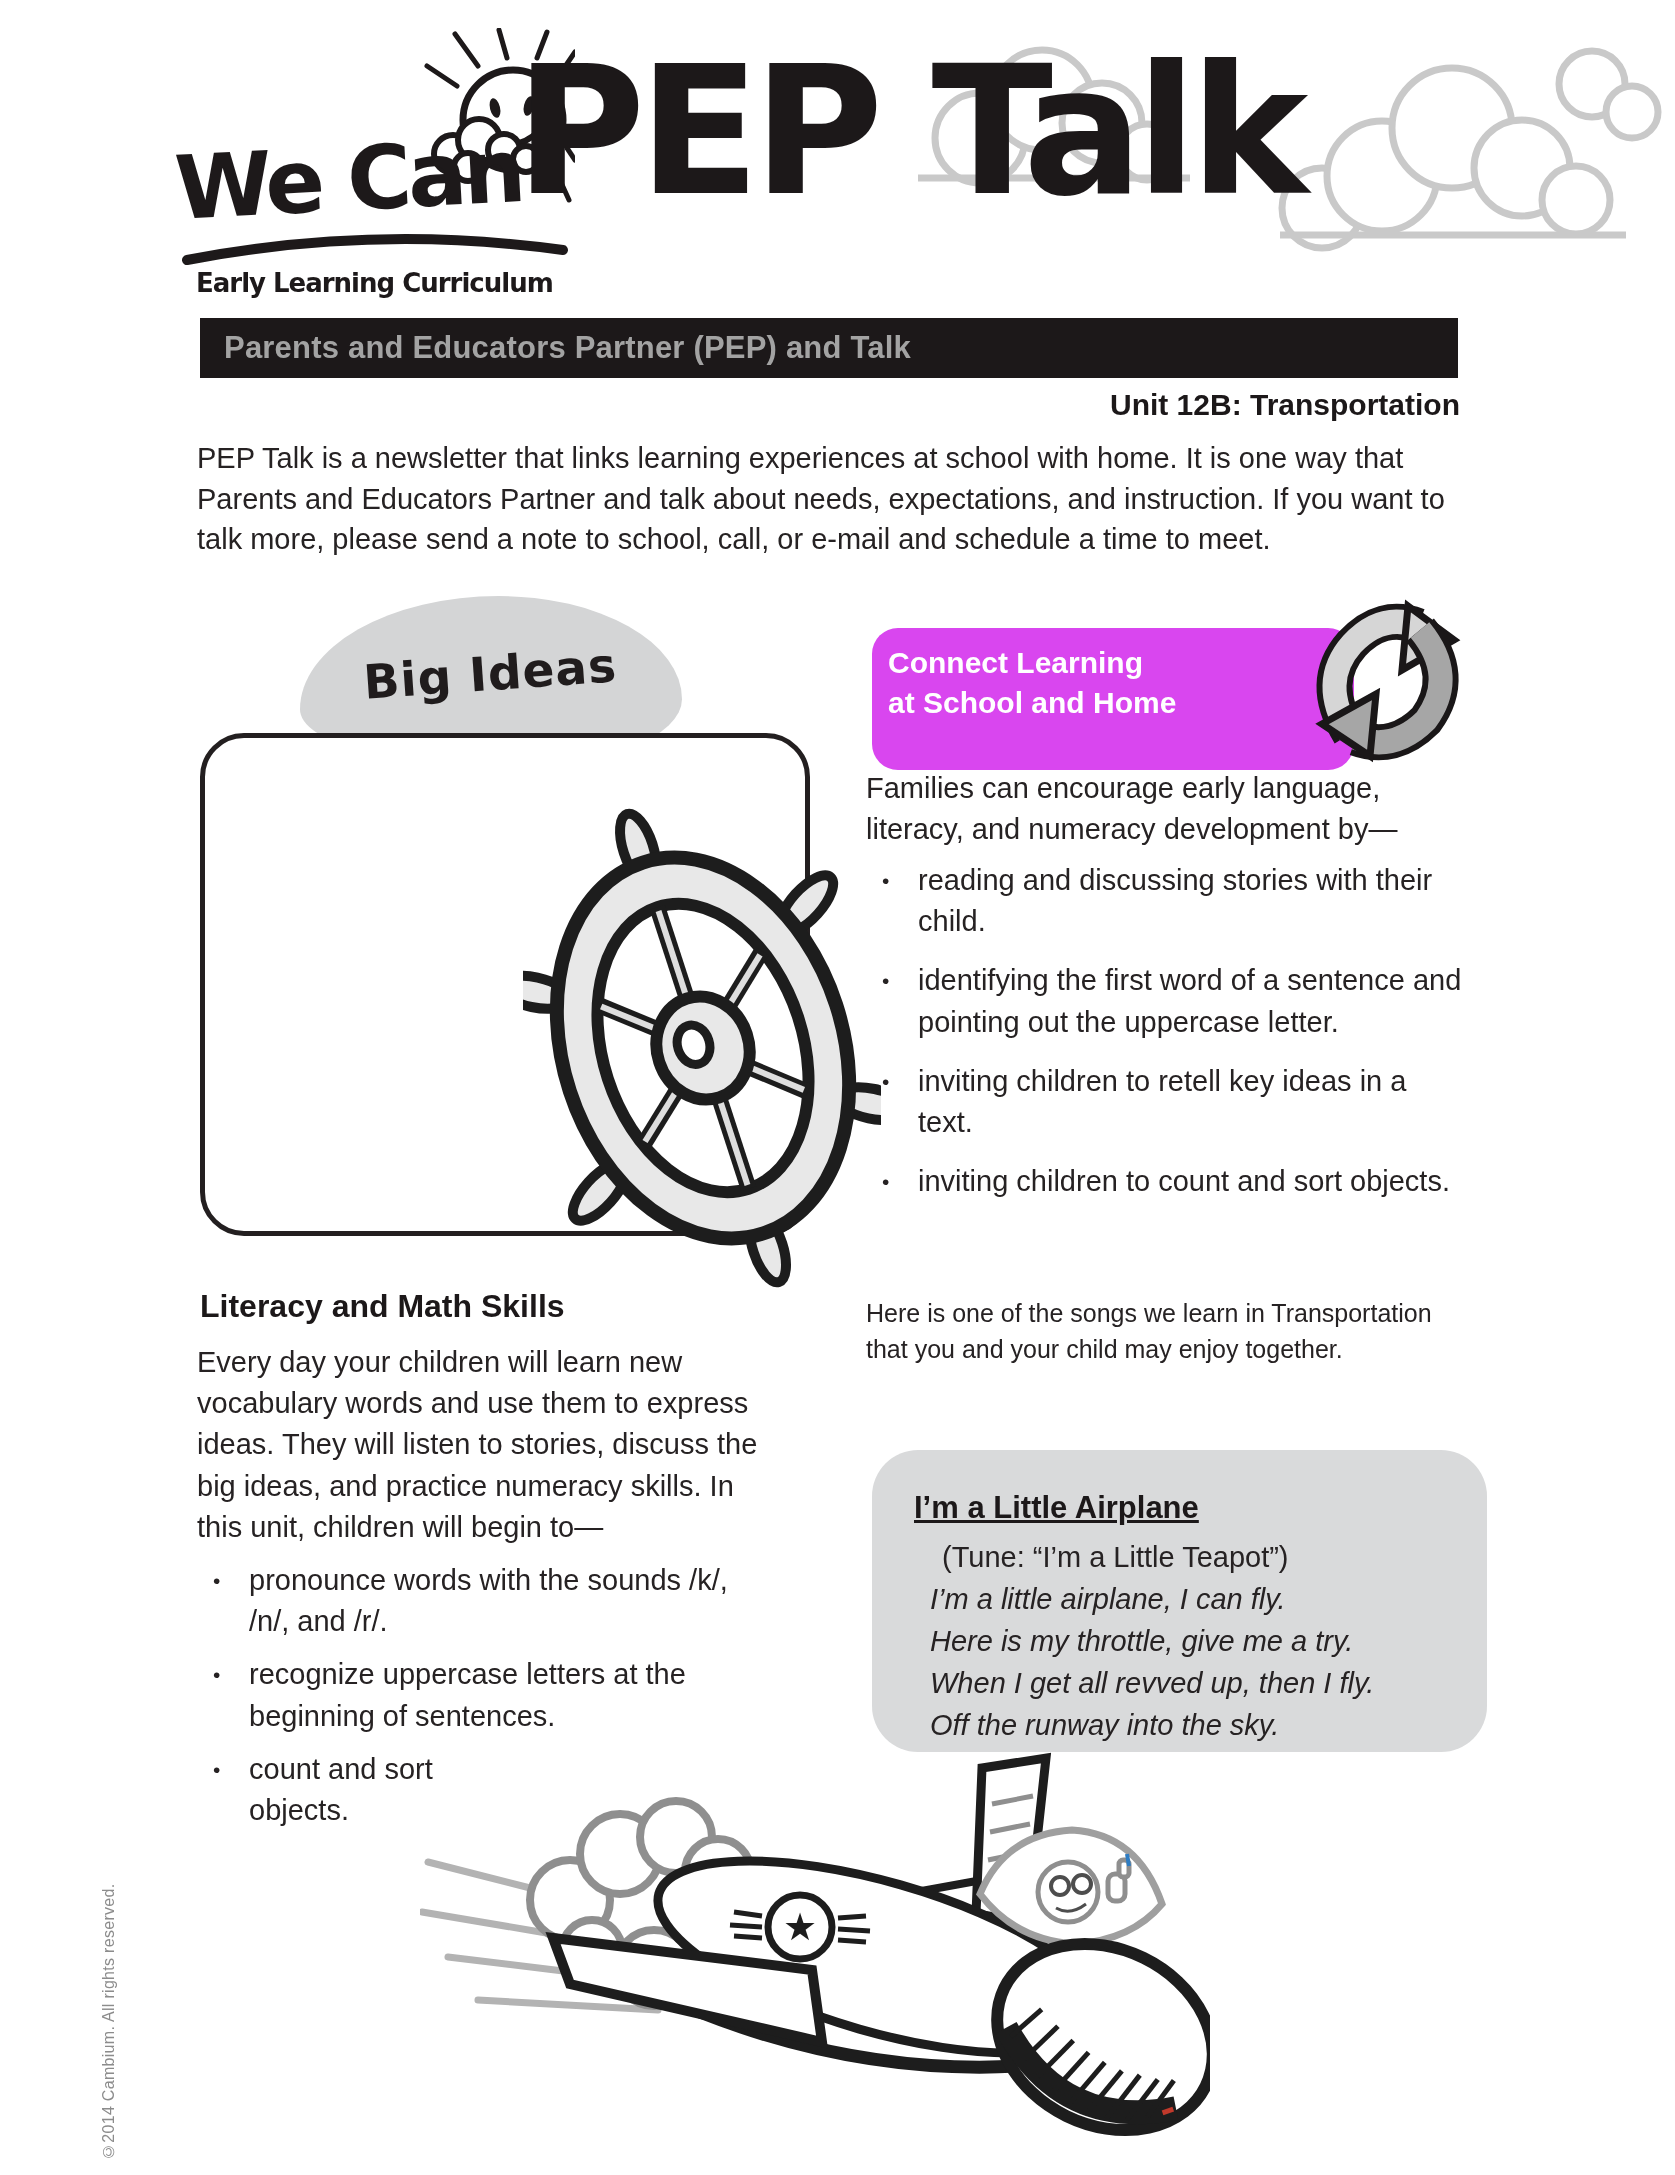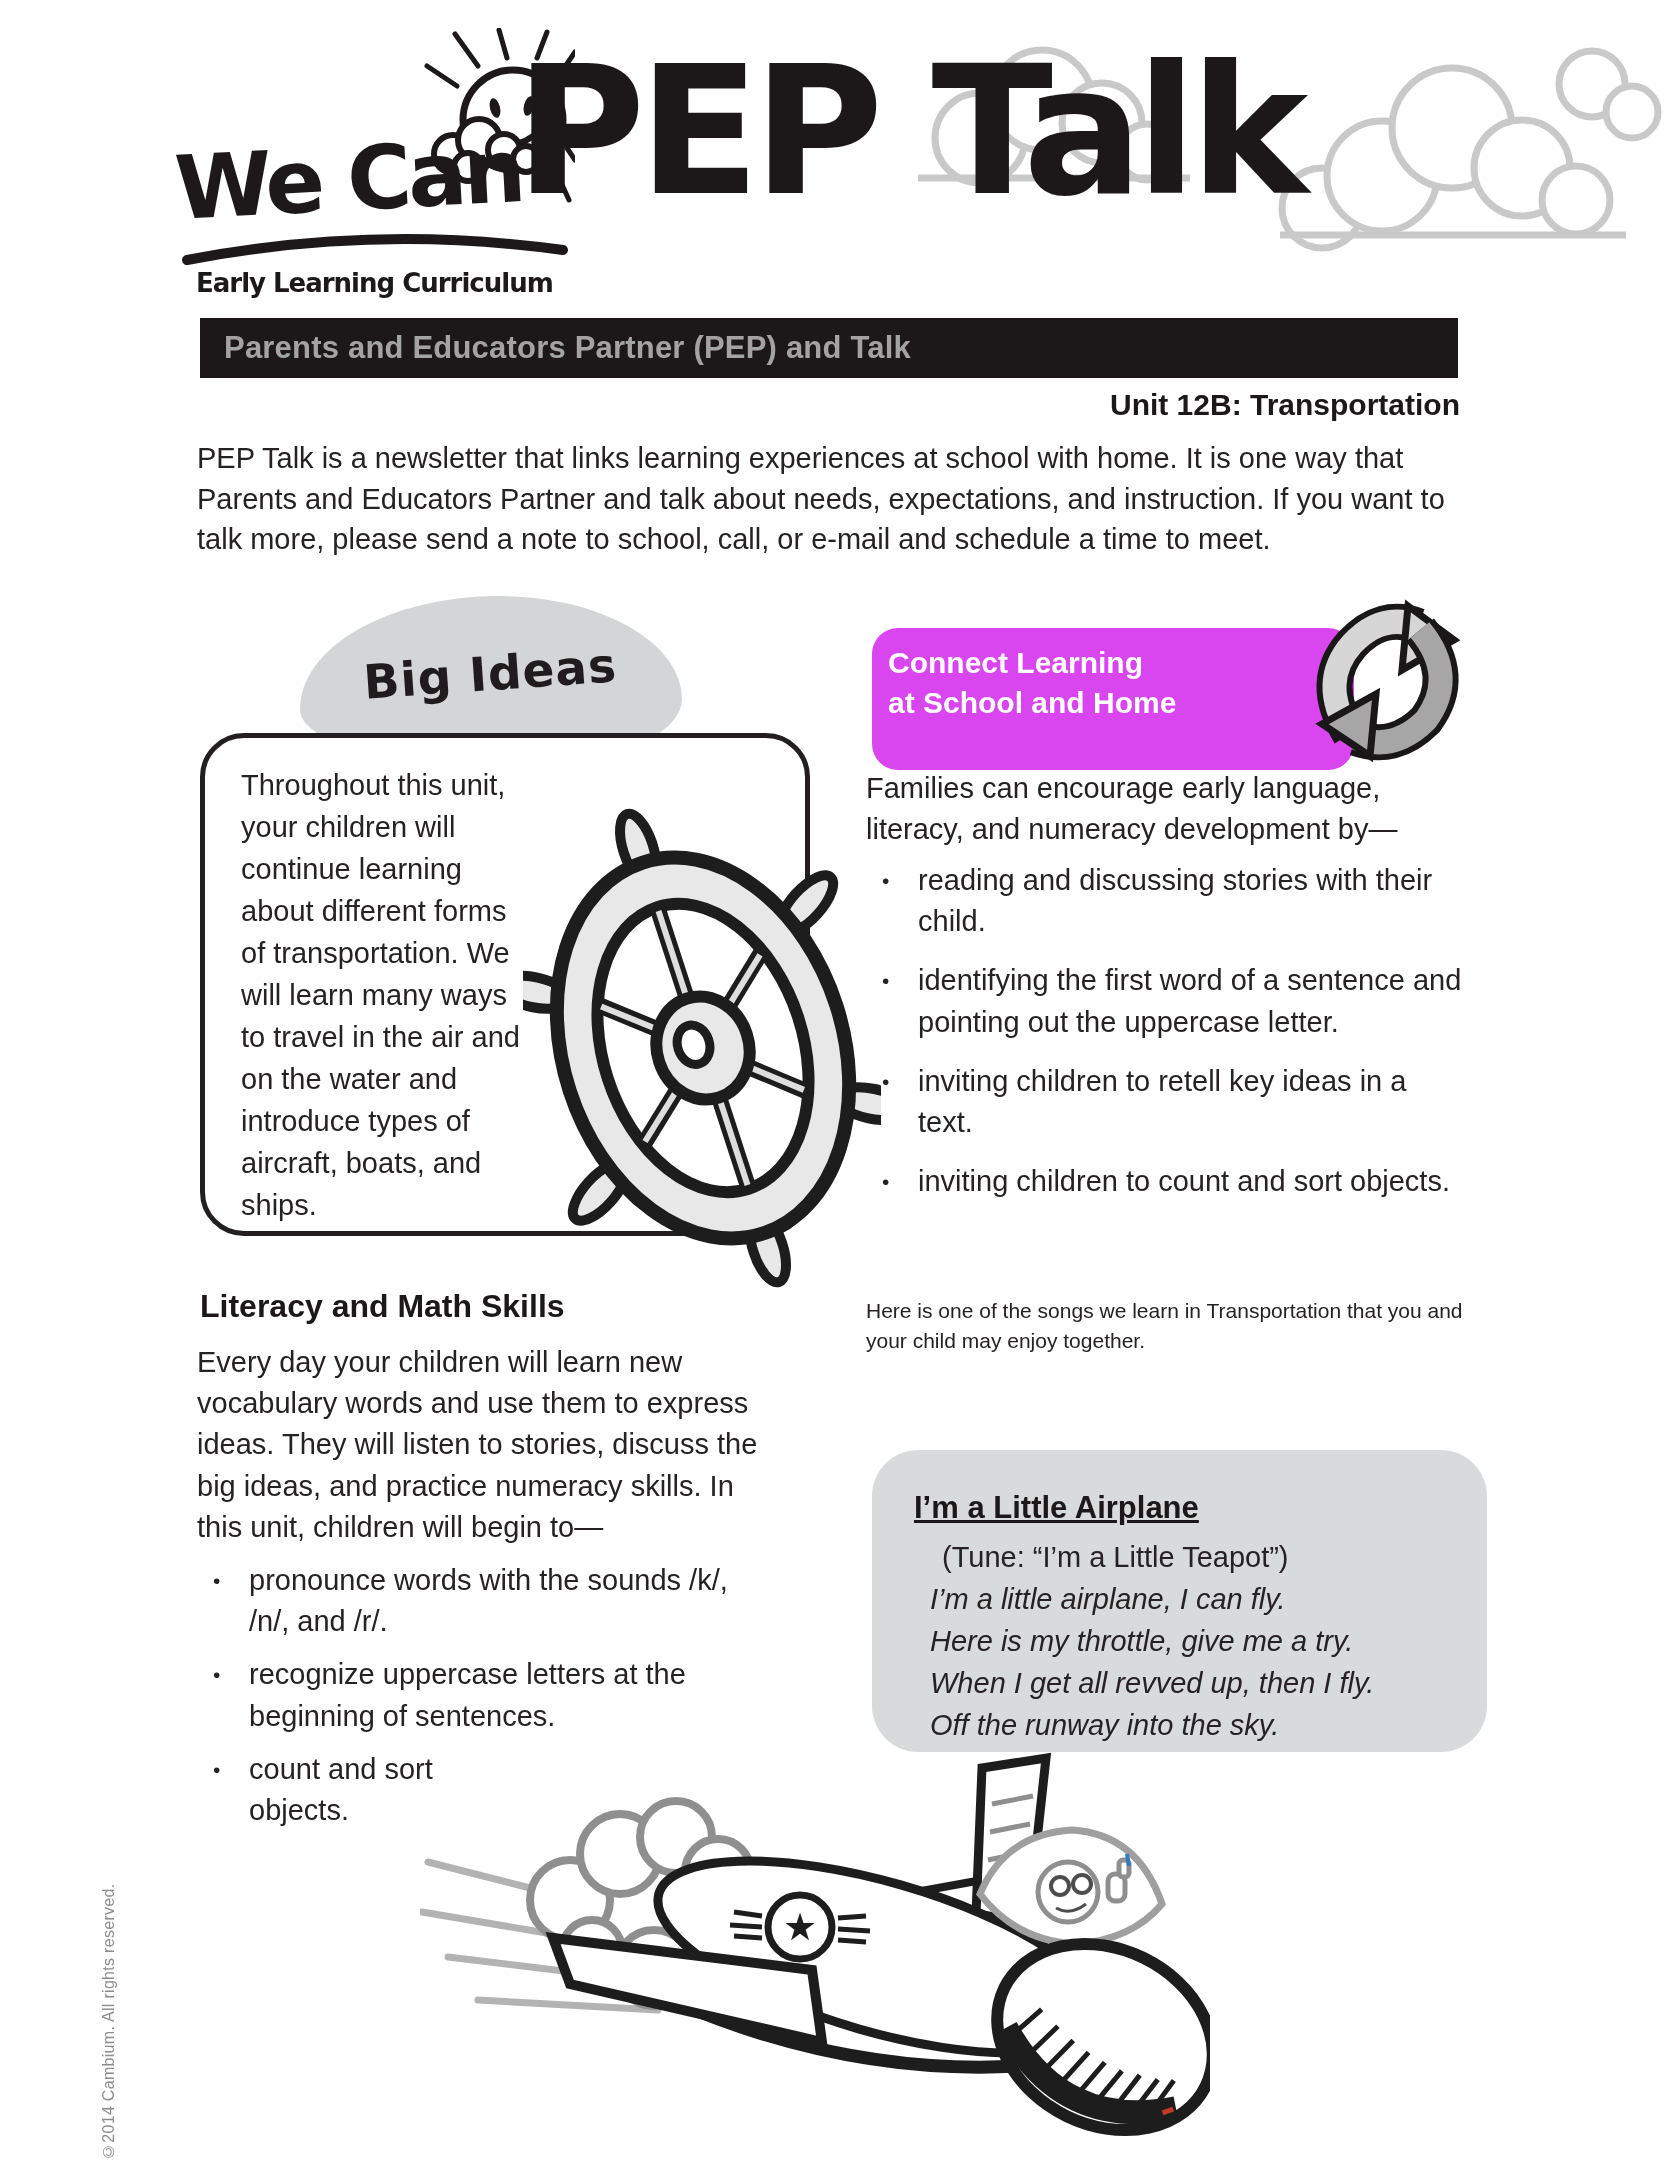--- a/index.html
+++ b/index.html
@@ -77,21 +77,21 @@
     left:872px; top:628px; width:482px; height:142px; background:#d946ef;
     border-radius:26px; z-index:1; box-sizing:border-box; padding:15px 0 0 16px;
   }
   .connect-banner div { color:#ffffff; font-weight:bold; font-size:30px; line-height:1.33; }
   .cycle-illo { left:1290px; top:596px; z-index:2; }
 
   .families-par { left:866px; top:768px; width:560px; font-size:29px; line-height:1.42; }
   .right-bullets { left:866px; top:860px; width:600px; }
   .right-bullets .btxt { width:545px; }
 
-  .song-lead { left:866px; top:1296px; width:612px; font-size:21px; line-height:1.42; }
+  .song-lead { left:866px; top:1296px; width:612px; font-size:25px; line-height:1.42; }
   .song-box {
     left:872px; top:1450px; width:615px; height:302px; background:#d9dadb;
     border-radius:46px; z-index:1; box-sizing:border-box; padding:40px 30px 0 42px;
   }
   .song-title { font-size:31px; font-weight:bold; color:#1c1819;text-decoration:underline; }
   .song-tune  { font-size:29px; margin:10px 0 0 28px; line-height:1.45; }
   .song-line  { font-size:29px; font-style:italic; margin-left:16px; line-height:1.45; }
 
   .plane-illo { left:420px; top:1742px; z-index:2; }
   .clouds-illo { left:860px; top:28px; z-index:0; }
@@ -153,21 +153,20 @@
   <div class="abs unit-line">Unit 12B: Transportation</div>
 
   <div class="abs intro">PEP Talk is a newsletter that links learning experiences at school with home. It is one way that Parents and Educators Partner and talk about needs, expectations, and instruction. If you want to talk more, please send a note to school, call, or e-mail and schedule a time to meet.</div>
 
   <div class="abs big-ideas-blob">
     <span>Big Ideas</span>
   </div>
 
   <div class="abs big-ideas-box">
     <div class="wheel-spacer"></div>
-    <span>Throughout this unit, your children will continue learning about different forms of transportation. We will learn many ways to travel in the air and on the water and introduce types of aircraft, boats, and ships.</span>
   </div>
 
   <svg class="abs wheel-illo" width="358" height="500" viewBox="0 0 358 500">
     <g transform="rotate(-18 180 250)">
       <g fill="#e8e8e8" stroke="#1d1d1d" stroke-width="10">
         <ellipse cx="180" cy="40" rx="15" ry="36"></ellipse>
         <ellipse cx="323" cy="145" rx="15" ry="36" transform="rotate(60 323 145)"></ellipse>
         <ellipse cx="323" cy="355" rx="15" ry="36" transform="rotate(120 323 355)"></ellipse>
         <ellipse cx="180" cy="460" rx="15" ry="36"></ellipse>
         <ellipse cx="37" cy="355" rx="15" ry="36" transform="rotate(60 37 355)"></ellipse>

